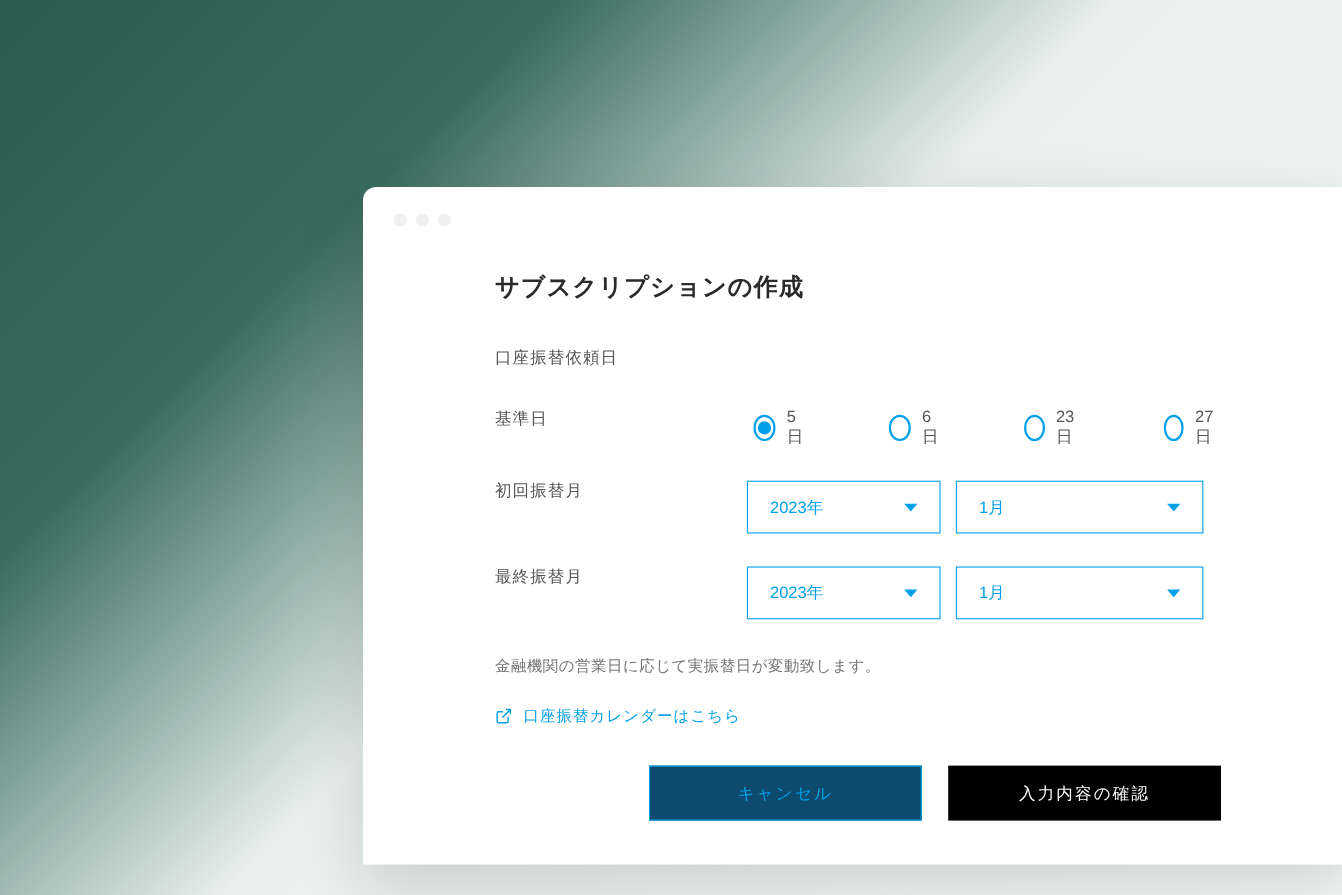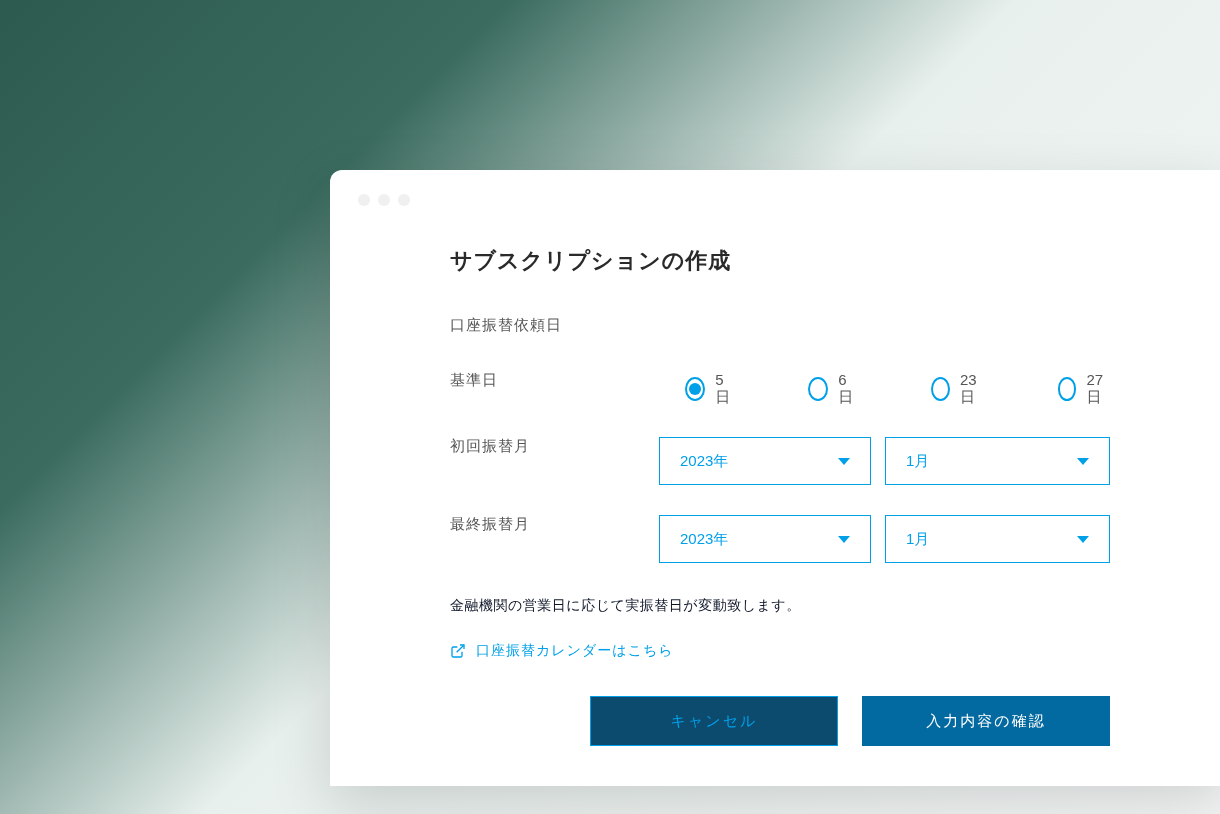--- a/index.html
+++ b/index.html
@@ -108,35 +108,35 @@
       height: 48px;
       display: flex;
       align-items: center;
       justify-content: space-between;
       padding: 0 20px;
       cursor: pointer;
       font-size: 15px;
       color: #00a0e9;
     }
     .select-box.year {
-      width: 212px;
+      width: 176px;
     }
     .select-box.month {
       width: 225px;
     }
     .caret-down {
       width: 0;
       height: 0;
       border-left: 6px solid transparent;
       border-right: 6px solid transparent;
       border-top: 7px solid #00a0e9;
     }
     .note-text {
       font-size: 14px;
-      color: #0f172a;
+      color: #737373;
       line-height: 1.8;
       margin-top: 10px;
       margin-bottom: 24px;
       letter-spacing: 0.5px;
     }
     .calendar-link {
       display: inline-flex;
       align-items: center;
       gap: 10px;
       color: #00a0e9;
@@ -165,21 +165,21 @@
       cursor: pointer;
       letter-spacing: 2px;
     }
     .btn-secondary {
       border: 1px solid #00a0e9;
       background: #0c4a6e;
       color: #00a0e9;
     }
     .btn-primary {
       border: none;
-      background: #0369a1;
+      background: #000000;
       color: #fff;
     }
   </style>
 </head>
 <body>
 
 <div class="window">
   <div class="window-dots">
     <span></span>
       <span></span>

